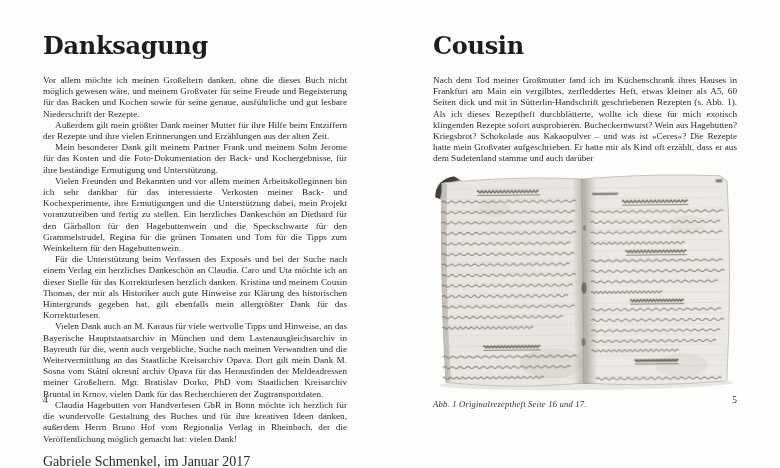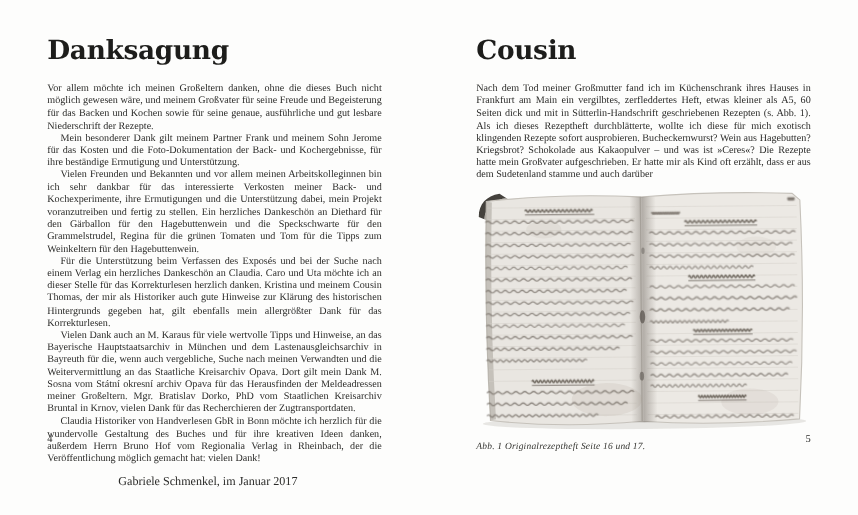--- a/index.html
+++ b/index.html
@@ -31,23 +31,23 @@
     margin:0;
     font-size:9.2px;
     line-height:11.2px;
     text-align:justify;
     hyphens:auto;
     -webkit-hyphens:auto;
   }
   .body-text p.indent{text-indent:12px;}
   .signature{
     margin:11px 12px 0 0;
-    font-size:11px;
+    font-size:14px;
     line-height:11.2px;
-    text-align:center;
+    text-align:left;
   }
   .pagenum{
     position:absolute;
     bottom:31px;
     font-size:9.5px;
     color:#2b2b29;
   }
   .pagenum-left{left:43px;}
   .pagenum-right{right:43px;}
   figure.recipe-figure{margin:5px 0 0 0;}
@@ -60,25 +60,26 @@
 </style>
 </head>
 <body>
 
 <div class="spread">
 
   <section class="page">
     <h1 class="chapter-title">Danksagung</h1>
     <div class="body-text">
       <p>Vor allem möchte ich meinen Großeltern danken, ohne die dieses Buch nicht möglich gewesen wäre, und meinem Großvater für seine Freude und Begeisterung für das Backen und Kochen sowie für seine genaue, ausführliche und gut lesbare Niederschrift der Rezepte.</p>
+      <p class="indent">Außerdem gilt mein größter Dank meiner Mutter für ihre Hilfe beim Entziffern der Rezepte und ihre vielen Erinnerungen und Erzählungen aus der alten Zeit.</p>
       <p class="indent">Mein besonderer Dank gilt meinem Partner Frank und meinem Sohn Jerome für das Kosten und die Foto-Dokumentation der Back- und Kochergebnisse, für ihre beständige Ermutigung und Unterstützung.</p>
       <p class="indent">Vielen Freunden und Bekannten und vor allem meinen Arbeitskolleginnen bin ich sehr dankbar für das interessierte Verkosten meiner Back- und Kochexperimente, ihre Ermutigungen und die Unterstützung dabei, mein Projekt voranzutreiben und fertig zu stellen. Ein herzliches Dankeschön an Diethard für den Gärballon für den Hagebuttenwein und die Speckschwarte für den Grammelstrudel, Regina für die grünen Tomaten und Tom für die Tipps zum Weinkeltern für den Hagebuttenwein.</p>
       <p class="indent">Für die Unterstützung beim Verfassen des Exposés und bei der Suche nach einem Verlag ein herzliches Dankeschön an Claudia. Caro und Uta möchte ich an dieser Stelle für das Korrekturlesen herzlich danken. Kristina und meinem Cousin Thomas, der mir als Historiker auch gute Hinweise zur Klärung des historischen Hintergrunds gegeben hat, gilt ebenfalls mein allergrößter Dank für das Korrekturlesen.</p>
       <p class="indent">Vielen Dank auch an M. Karaus für viele wertvolle Tipps und Hinweise, an das Bayerische Hauptstaatsarchiv in München und dem Lastenausgleichsarchiv in Bayreuth für die, wenn auch vergebliche, Suche nach meinen Verwandten und die Weitervermittlung an das Staatliche Kreisarchiv Opava. Dort gilt mein Dank M. Sosna vom Státní okresní archiv Opava für das Herausfinden der Meldeadressen meiner Großeltern. Mgr. Bratislav Dorko, PhD vom Staatlichen Kreisarchiv Bruntal in Krnov, vielen Dank für das Recherchieren der Zugtransportdaten.</p>
-      <p class="indent">Claudia Historiker von Handverlesen GbR in Bonn möchte ich herzlich für die wundervolle Gestaltung des Buches und für ihre kreativen Ideen danken, außerdem Herrn Bruno Hof vom Regionalia Verlag in Rheinbach, der die Veröffentlichung möglich gemacht hat: vielen Dank!</p>
+      <p class="indent">Claudia Hagebutten von Handverlesen GbR in Bonn möchte ich herzlich für die wundervolle Gestaltung des Buches und für ihre kreativen Ideen danken, außerdem Herrn Bruno Hof vom Regionalia Verlag in Rheinbach, der die Veröffentlichung möglich gemacht hat: vielen Dank!</p>
     </div>
     <p class="signature">Gabriele Schmenkel, im Januar 2017</p>
     <div class="pagenum pagenum-left">4</div>
   </section>
 
   <section class="page">
     <h1 class="chapter-title">Cousin</h1>
     <div class="body-text">
       <p>Nach dem Tod meiner Großmutter fand ich im Küchenschrank ihres Hauses in Frankfurt am Main ein vergilbtes, zerfleddertes Heft, etwas kleiner als A5, 60 Seiten dick und mit in Sütterlin-Handschrift geschriebenen Rezepten (s. Abb. 1). Als ich dieses Rezeptheft durchblätterte, wollte ich diese für mich exotisch klingenden Rezepte sofort ausprobieren. Bucheckernwurst? Wein aus Hagebutten? Kriegsbrot? Schokolade aus Kakaopulver – und was ist »Ceres«? Die Rezepte hatte mein Großvater aufgeschrieben. Er hatte mir als Kind oft erzählt, dass er aus dem Sudetenland stamme und auch darüber</p>
     </div>

